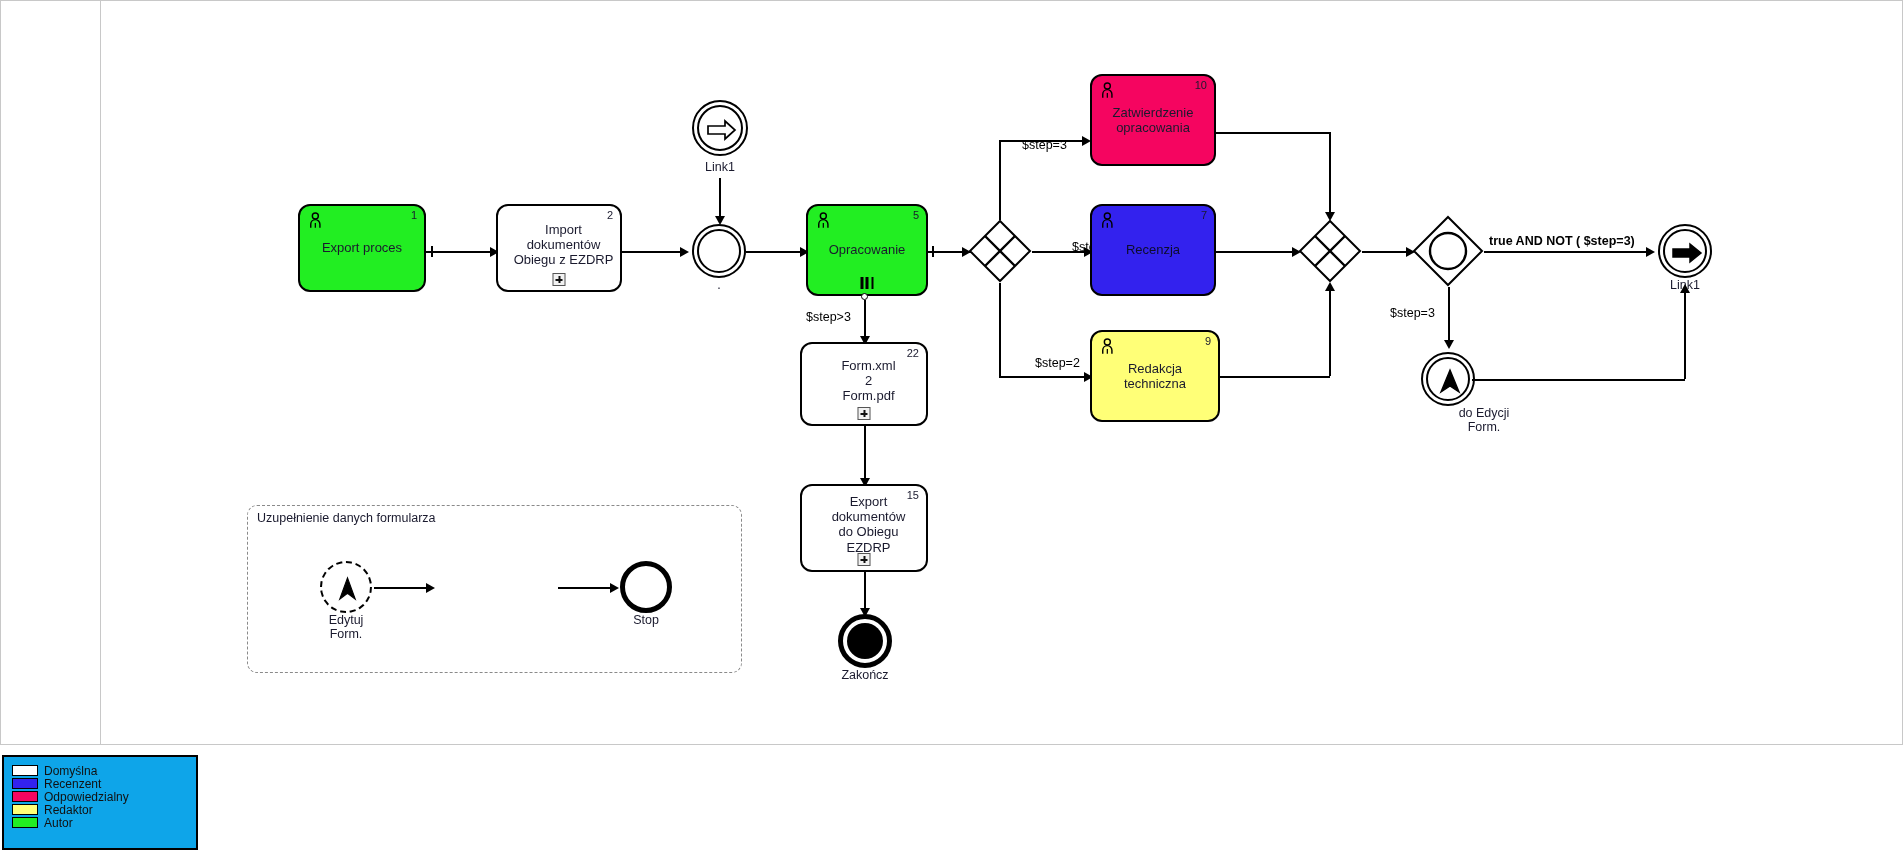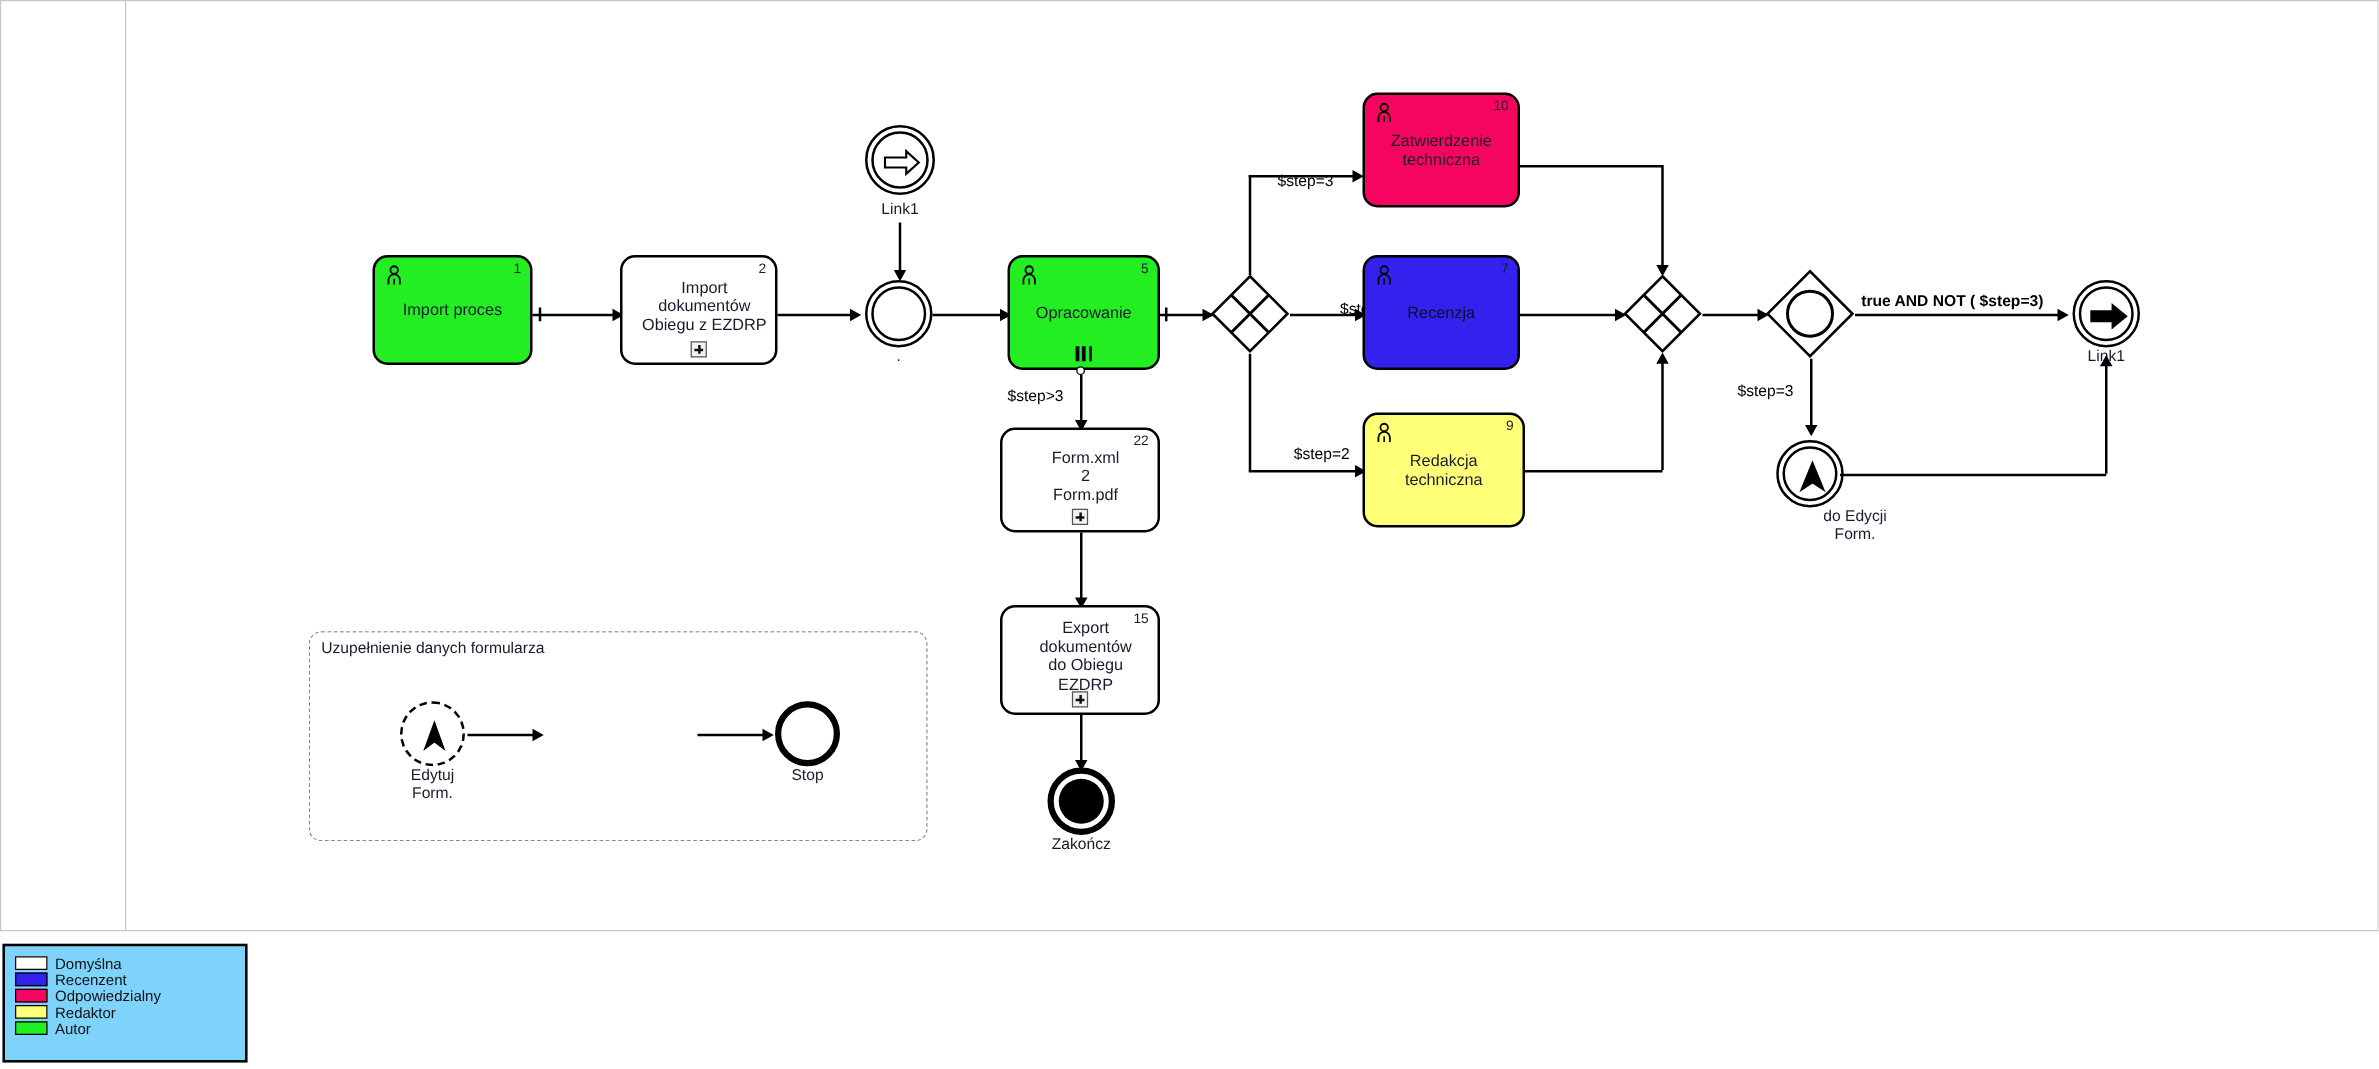--- a/index.html
+++ b/index.html
@@ -191,21 +191,21 @@
     position: absolute;
     left: 9px; top: 5px;
     font-size: 12.5px;
     color: #1a1a2e;
   }
 
   
   .legend {
     position: absolute;
     border: 2px solid #000;
-    background: #7dd3fc;
+    background: #0ea5e9;
     box-sizing: border-box;
   }
   .legend-row {
     display: flex;
     align-items: center;
     height: 13px;
     margin: 0 0 0 8px;
   }
   .legend-swatch {
     width: 26px; height: 11px;
@@ -226,21 +226,21 @@
   <div class="frame-line h-line" style="top:744px;"></div>
   <div class="frame-line h-line" style="top:0px;"></div>
 
   <div class="task task-green" style="left:298px; top:204px; width:128px; height:88px;">
     <svg class="icon-user" viewBox="0 0 24 24">
       <circle cx="10" cy="6" r="3.6" fill="none" stroke="#000" stroke-width="1.7"></circle>
       <path d="M4.5 20 v-4.2 a5.5 5.5 0 0 1 11 0 V20" fill="none" stroke="#000" stroke-width="1.7"></path>
       <path d="M10 14.5 V20" stroke="#000" stroke-width="1.5"></path>
     </svg>
     <span class="num">1</span>
-    <span class="label">Import proces</span>
+    <span class="label">Export proces</span>
   </div>
 
   <div class="conn conn-h" style="left:426px; top:251px; width:68px;"></div>
   <div class="stub" style="left:431px; top:246px;"></div>
   <div class="arrow arrow-r" style="left:490px; top:247px;"></div>
 
   <div class="task" style="left:496px; top:204px; width:126px; height:88px;">
     <span class="num">2</span>
     <span class="label up">Import
 dokumentów
@@ -316,21 +316,21 @@
   <div class="flow-label" style="left:1035px; top:356px;">$step=2</div>
 
   <div class="task task-pink" style="left:1090px; top:74px; width:126px; height:92px;">
     <svg class="icon-user" viewBox="0 0 24 24">
       <circle cx="10" cy="6" r="3.6" fill="none" stroke="#000" stroke-width="1.7"></circle>
       <path d="M4.5 20 v-4.2 a5.5 5.5 0 0 1 11 0 V20" fill="none" stroke="#000" stroke-width="1.7"></path>
       <path d="M10 14.5 V20" stroke="#000" stroke-width="1.5"></path>
     </svg>
     <span class="num">10</span>
     <span class="label">Zatwierdzenie
-techniczna</span>
+opracowania</span>
   </div>
 
   <div class="task task-blue" style="left:1090px; top:204px; width:126px; height:92px;">
     <svg class="icon-user" viewBox="0 0 24 24">
       <circle cx="10" cy="6" r="3.6" fill="none" stroke="#000" stroke-width="1.7"></circle>
       <path d="M4.5 20 v-4.2 a5.5 5.5 0 0 1 11 0 V20" fill="none" stroke="#000" stroke-width="1.7"></path>
       <path d="M10 14.5 V20" stroke="#000" stroke-width="1.5"></path>
     </svg>
     <span class="num">7</span>
     <span class="label">Recenzja</span>

